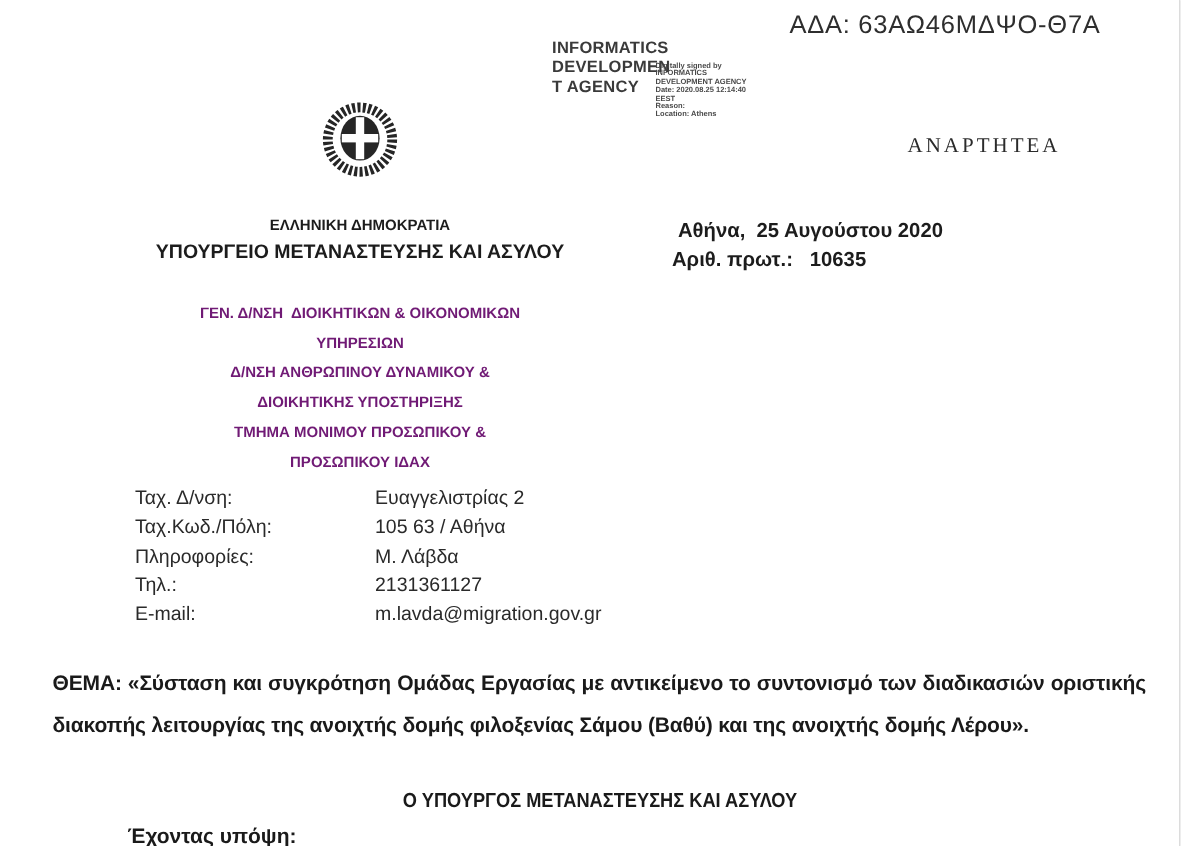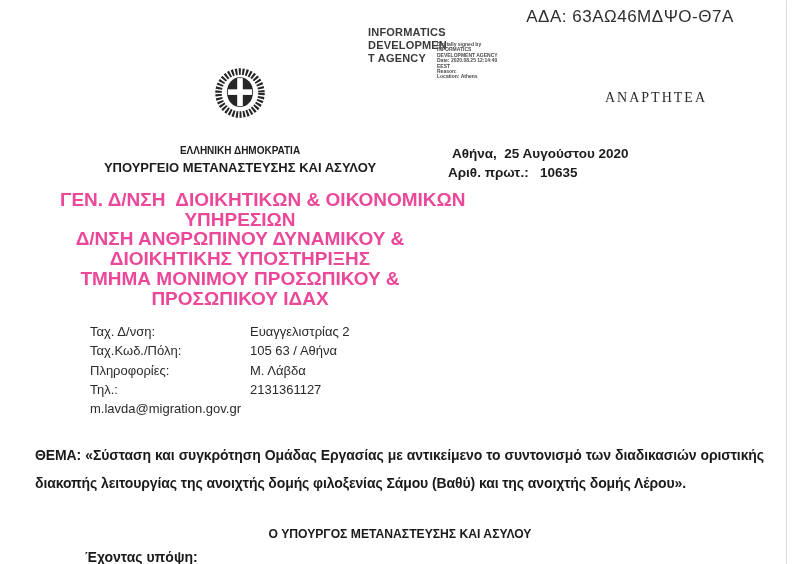--- a/index.html
+++ b/index.html
@@ -18,22 +18,22 @@
   .stamp-sig{left:437px;top:42px;font-size:5px;font-weight:600;
        line-height:5.4px;color:#4a4a4a;}
   .anartitea{left:576px;top:90px;width:160px;text-align:center;
        font-family:"Liberation Serif",serif;font-size:14px;
        letter-spacing:2px;color:#2b2b2b;}
   
   .col{left:60px;width:360px;text-align:center;}
   .emblem{top:66px;}
   .republic{top:145px;font-size:10px;font-weight:bold;color:#1c1c1c;}
   .ministry{top:160px;font-size:13px;font-weight:bold;color:#1c1c1c;}
-  .directorate{top:190px;font-size:19px;font-weight:bold;
-       line-height:19.7px;color:#ec4899;}
+  .directorate{top:200px;font-size:10px;font-weight:bold;
+       line-height:19.7px;color:#701a75;}
   
   .citydate{left:452px;top:146px;font-size:13.5px;font-weight:bold;color:#1c1c1c;}
   .protocol{left:448px;top:165px;font-size:13.5px;font-weight:bold;color:#1c1c1c;}
   
   .contact{left:90px;top:322px;font-size:13px;color:#2a2a2a;line-height:19.3px;}
   .contact .row{display:flex;gap:45px;}
   .contact .lbl{width:115px;}
   
   .subject{left:35px;top:441px;width:729px;font-size:14px;font-weight:bold;
        line-height:28px;text-align:justify;letter-spacing:-.1px;color:#1a1a1a;}
@@ -104,20 +104,21 @@
     </div>
     <div class="row">
       <span class="lbl">Πληροφορίες:</span>
       <span>Μ. Λάβδα</span>
     </div>
     <div class="row">
       <span class="lbl">Τηλ.:</span>
       <span>2131361127</span>
     </div>
     <div class="row">
+      <span class="lbl">E-mail:</span>
       <span>m.lavda@migration.gov.gr</span>
     </div>
   </div>
 
   <div class="abs subject">ΘΕΜΑ: «Σύσταση και συγκρότηση Ομάδας Εργασίας με αντικείμενο το συντονισμό των διαδικασιών οριστικής διακοπής λειτουργίας της ανοιχτής δομής φιλοξενίας Σάμου (Βαθύ) και της ανοιχτής δομής Λέρου».</div>
 
   <div class="abs minister">Ο ΥΠΟΥΡΓΟΣ ΜΕΤΑΝΑΣΤΕΥΣΗΣ ΚΑΙ ΑΣΥΛΟΥ</div>
 
   <div class="abs having">Έχοντας υπόψη:</div>
 

